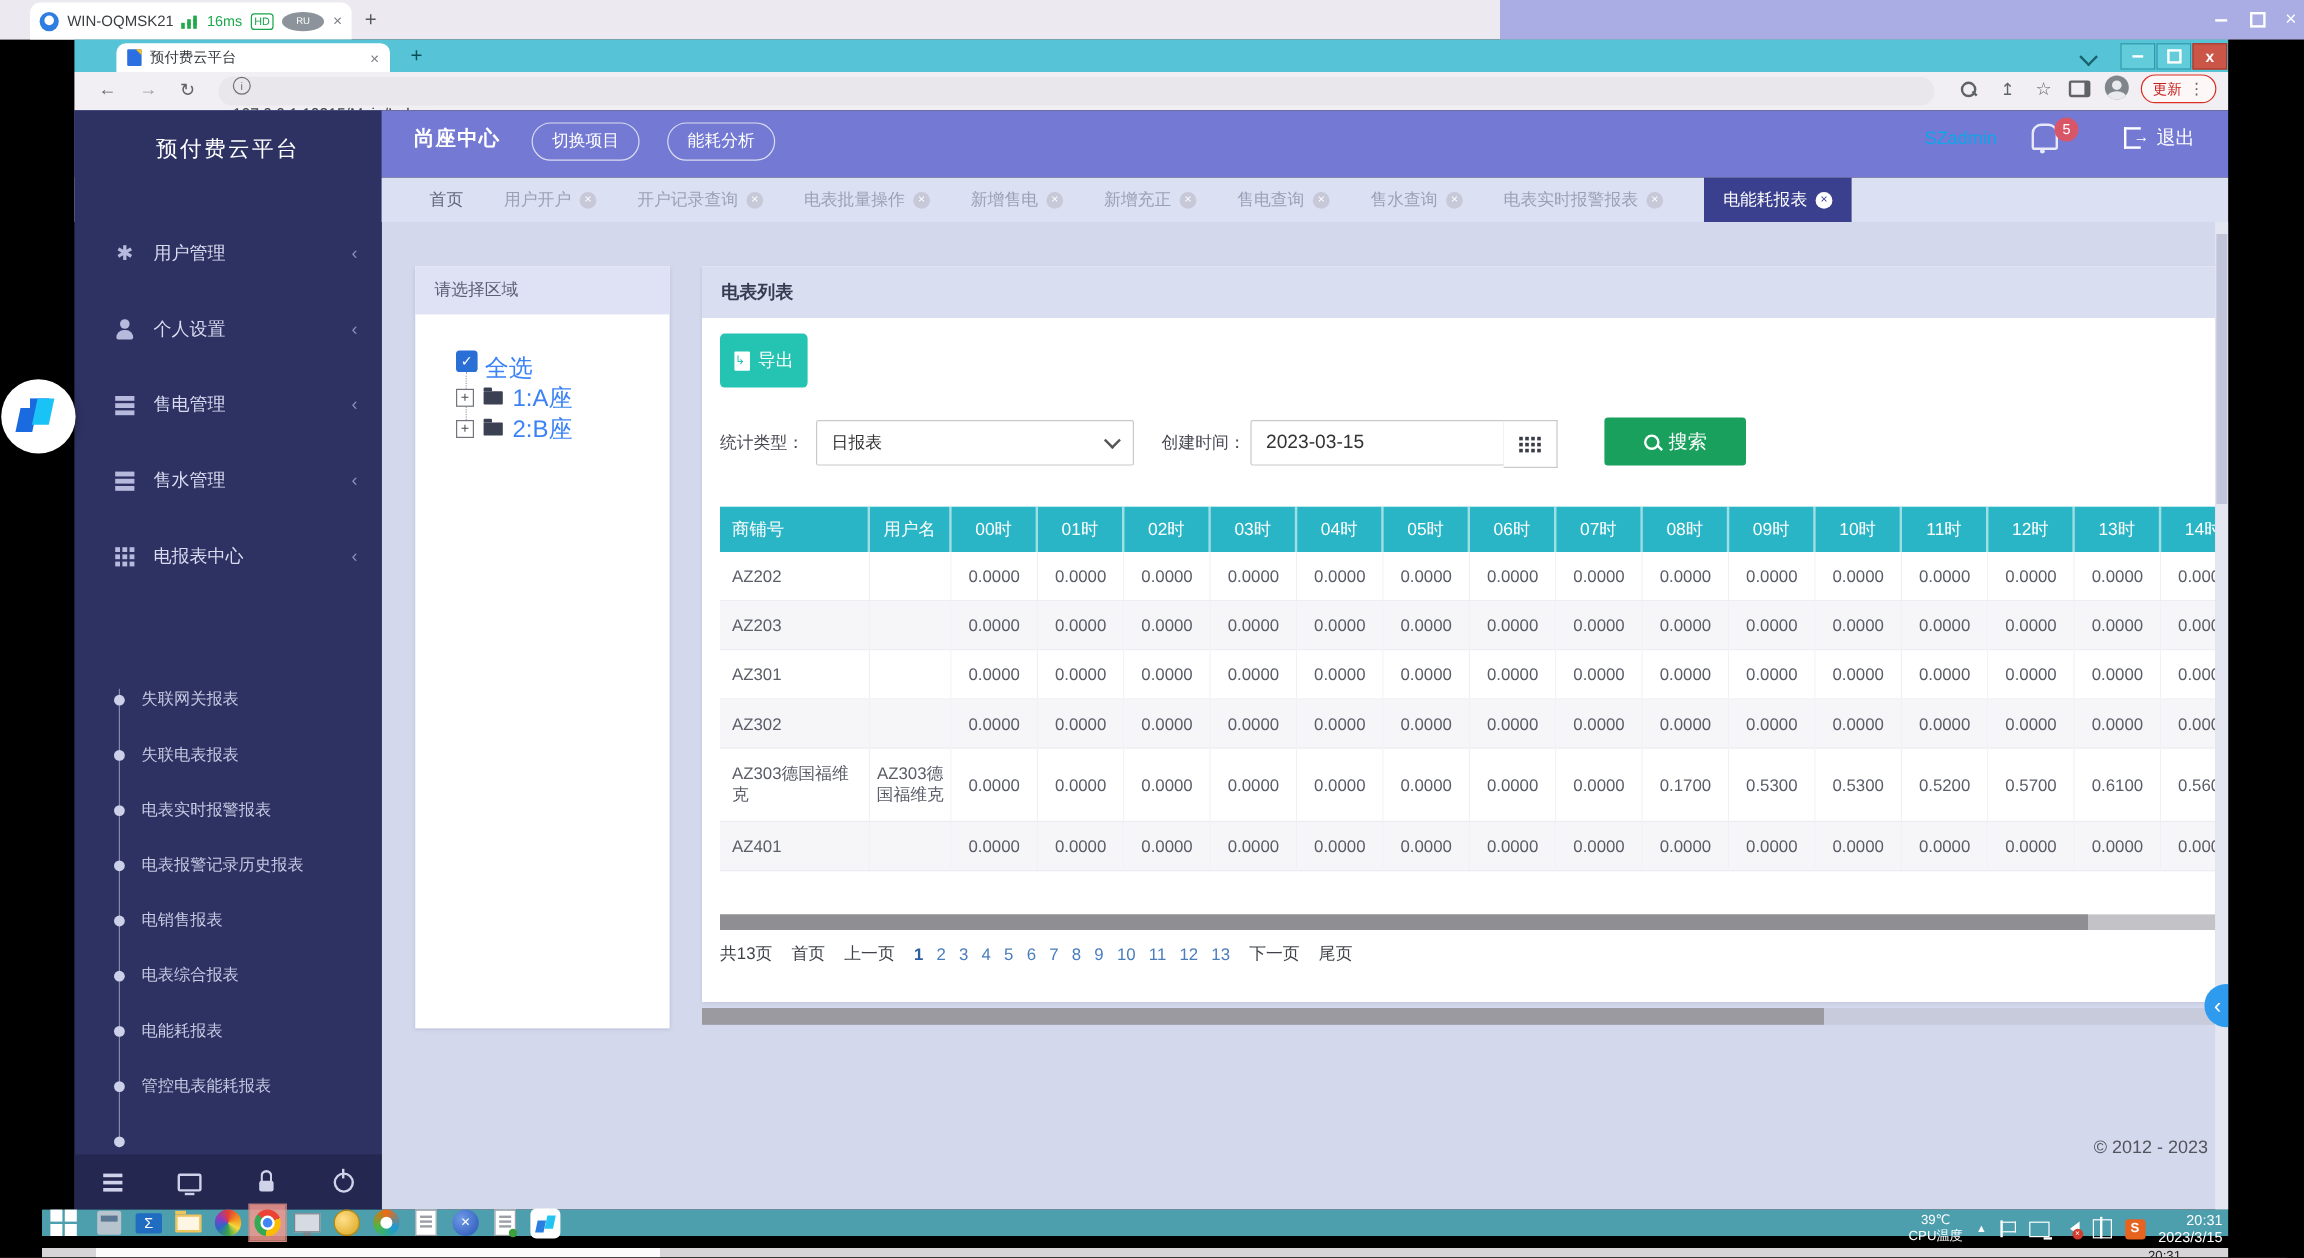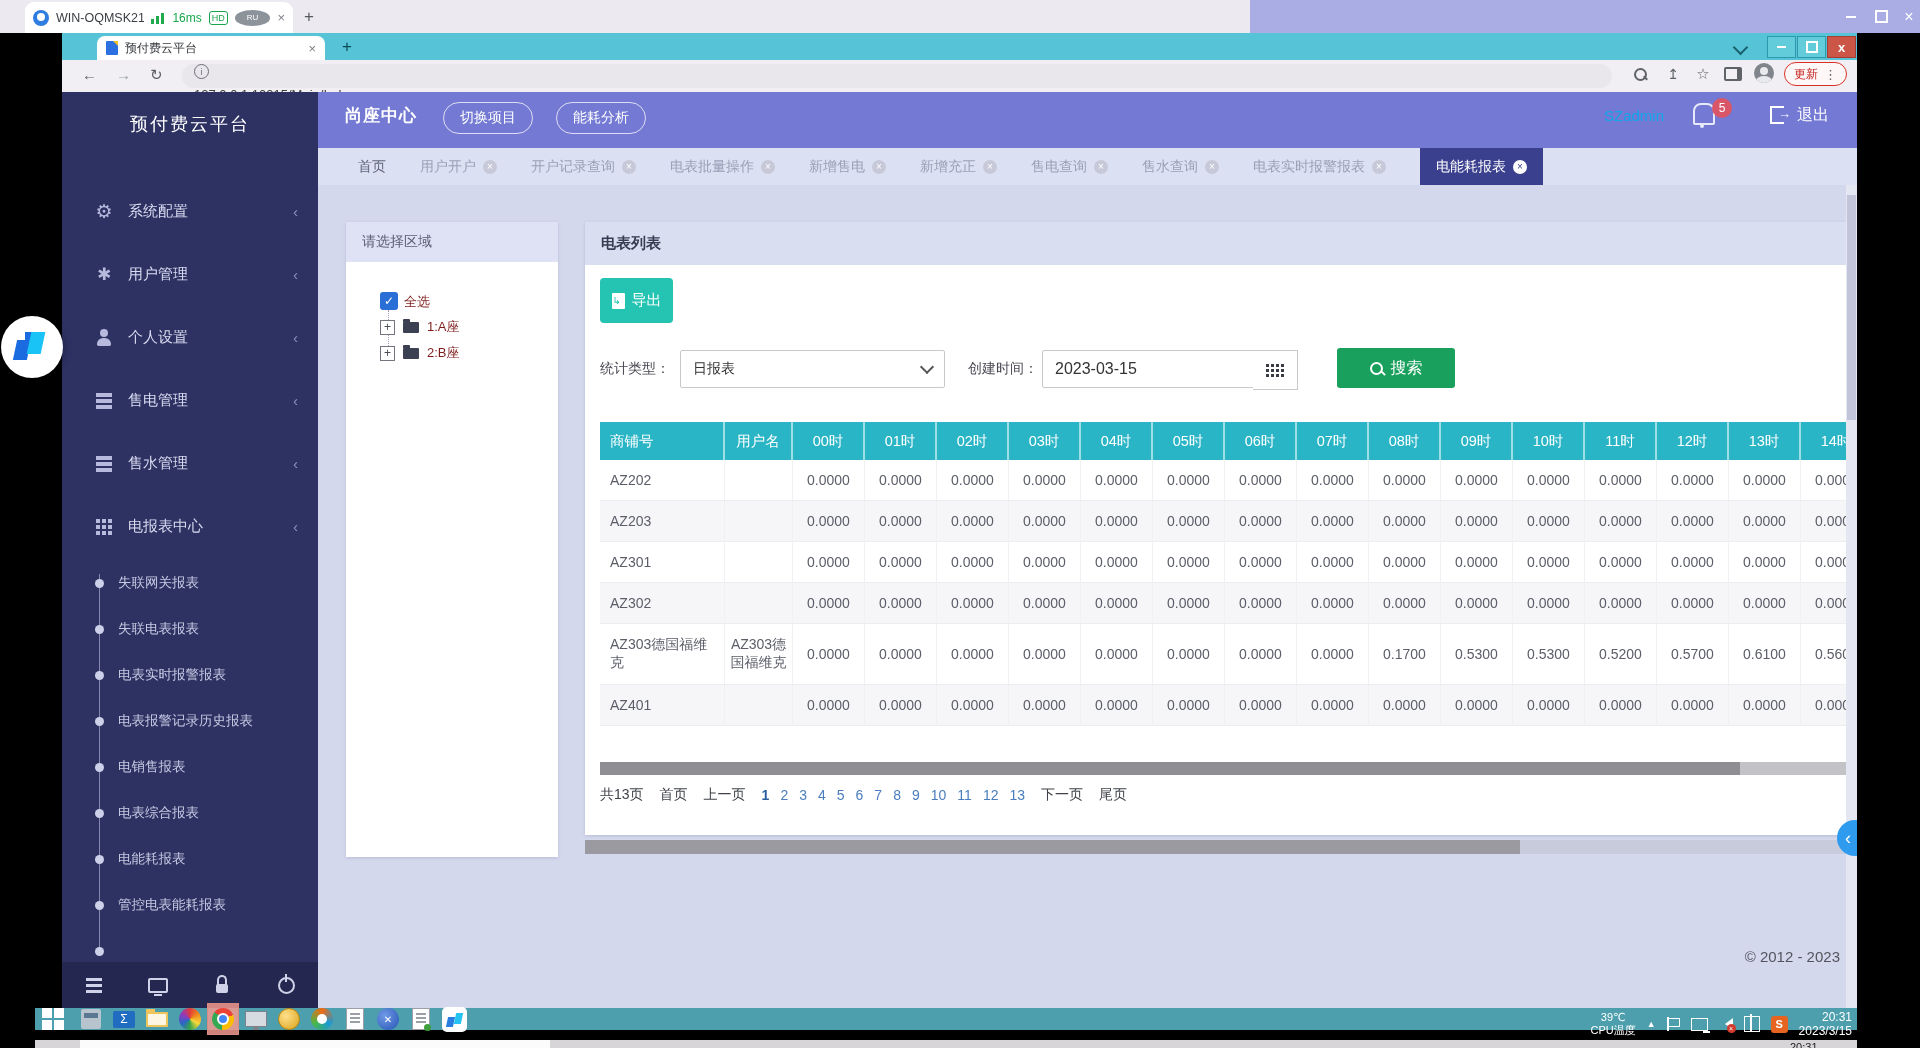--- a/index.html
+++ b/index.html
@@ -140,21 +140,21 @@
 
   
   .content-bg{left:318px;top:185px;width:1539px;height:823px;background:#d4d8ec;}
 
   .tree-panel{left:346px;top:222px;width:212px;height:635px;background:#fff;box-shadow:0 1px 3px rgba(60,64,120,.18);}
   .tree-head{left:0;top:0;width:212px;height:40px;background:#dfe2f4;display:flex;align-items:center;padding-left:16px;box-sizing:border-box;
     font-size:14px;color:#5c5f76;}
   .chk{left:34px;top:70px;width:18px;height:18px;background:#2a6fd6;border-radius:3px;color:#fff;font-size:12px;
     display:flex;align-items:center;justify-content:center;}
   .chk::before{content:"✓";}
-  .tree-lbl{font-size:13px;color:#7f1d1d;}
+  .tree-lbl{font-size:20px;color:#3b82f6;}
   .expander{width:15px;height:15px;border:1px solid #72757f;background:#fff;color:#4a4d55;font-size:12px;line-height:13px;
     display:flex;align-items:center;justify-content:center;box-sizing:border-box;flex:0 0 auto;}
   .expander::before{content:"+";}
   .folder{width:16px;height:11px;background:#3b4053;border-radius:1px;position:relative;flex:0 0 auto;}
   .folder::before{content:"";position:absolute;left:0;top:-3px;width:7px;height:3px;background:#3b4053;border-radius:1px 1px 0 0;}
   .tree-row{display:flex;align-items:center;gap:8px;position:absolute;}
   .dotline{position:absolute;border-left:1px dotted #9aa0ad;}
 
   .main-panel{left:585px;top:222px;width:1261px;height:613px;background:#fff;box-shadow:0 1px 3px rgba(60,64,120,.18);}
   .main-head{left:0;top:0;width:1261px;height:43px;background:#d9def1;display:flex;align-items:center;padding-left:16px;
@@ -372,25 +372,20 @@
       <span class="caret-dn"></span>
     </div>
   </div>
 
   <div class="abs content-bg"></div>
 
   <div class="abs sidebar">
     <div class="abs side-title">预付费云平台</div>
     <div class="abs" id="side-menu">
         <div class="side-item">
-          <span class="s-ic ic-gear-icon"></span>
-          <span class="s-lb">系统配置</span>
-          <span class="s-ch"></span>
-        </div>
-        <div class="side-item">
           <span class="s-ic ic-asterisk-icon"></span>
           <span class="s-lb">用户管理</span>
           <span class="s-ch"></span>
         </div>
         <div class="side-item">
           <span class="s-ic ic-user-icon"></span>
           <span class="s-lb">个人设置</span>
           <span class="s-ch"></span>
         </div>
         <div class="side-item">

